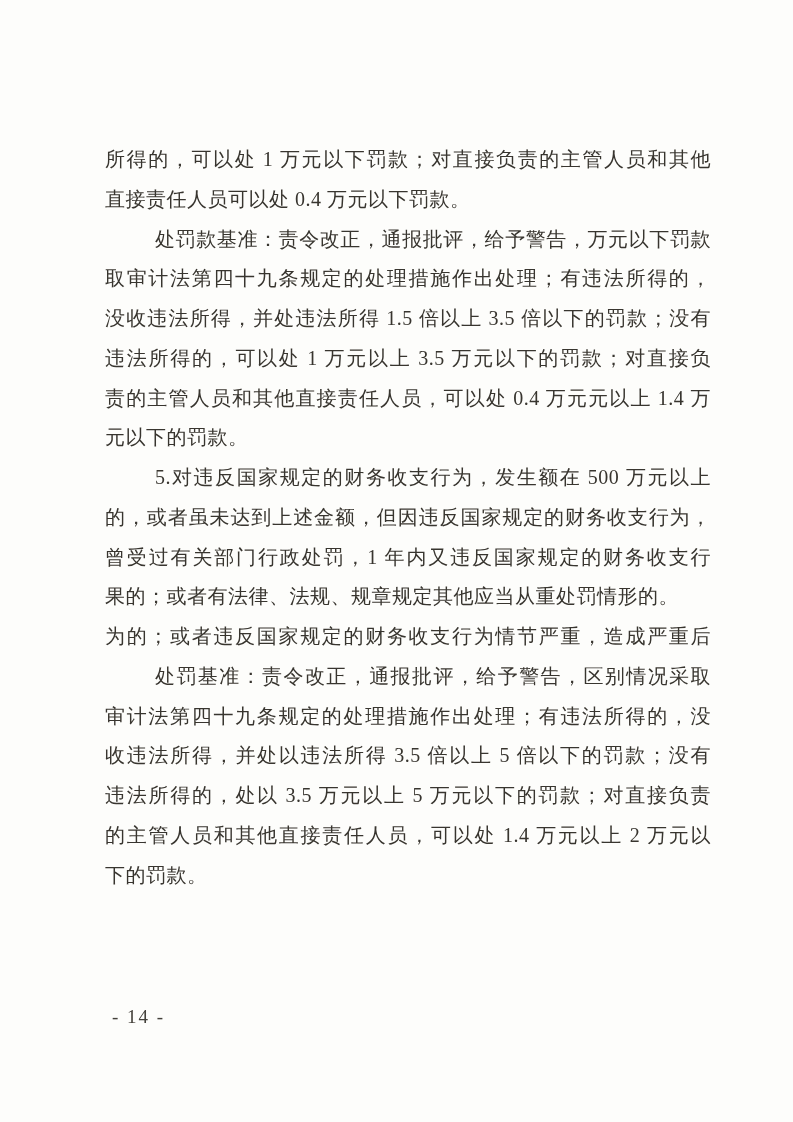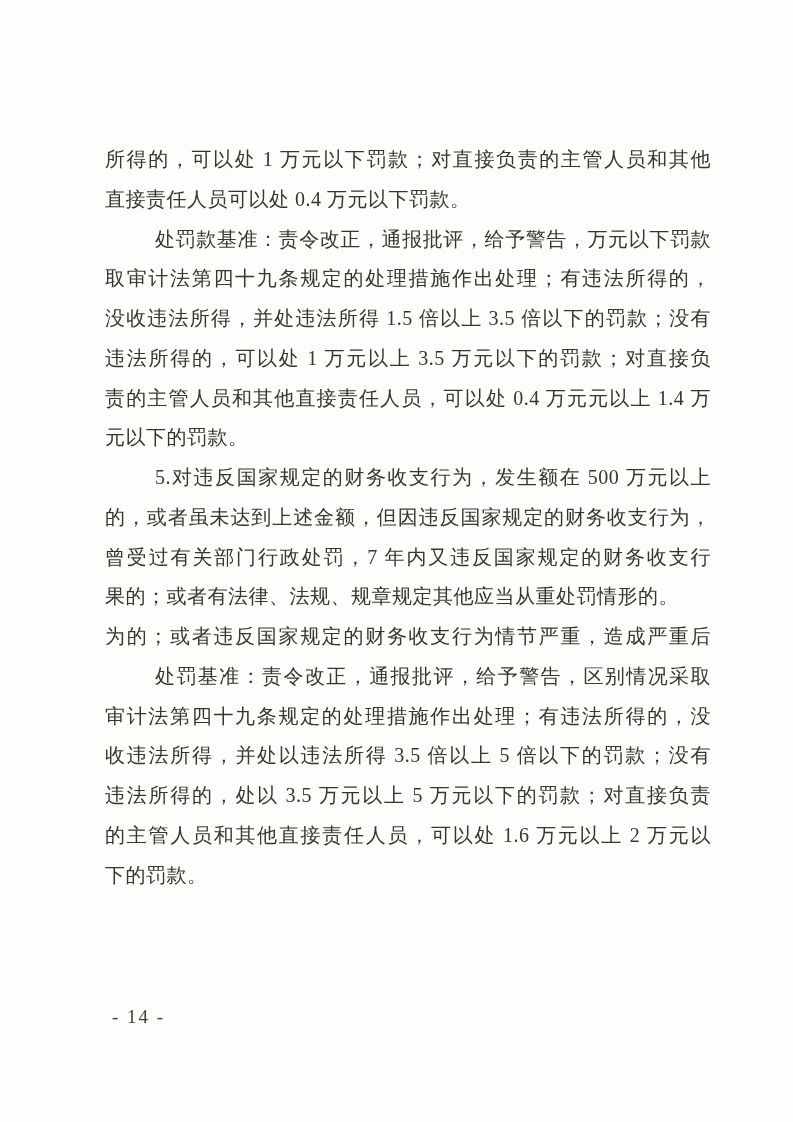--- a/index.html
+++ b/index.html
@@ -72,30 +72,30 @@
       <p class="line">取审计法第四十九条规定的处理措施作出处理；有违法所得的，</p>
       <p class="line">没收违法所得，并处违法所得 1.5 倍以上 3.5 倍以下的罚款；没有</p>
       <p class="line">违法所得的，可以处 1 万元以上 3.5 万元以下的罚款；对直接负</p>
       <p class="line">责的主管人员和其他直接责任人员，可以处 0.4 万元元以上 1.4 万</p>
       <p class="line end">元以下的罚款。</p>
     </div>
 
     <div class="para">
       <p class="line indent">5.对违反国家规定的财务收支行为，发生额在 500 万元以上</p>
       <p class="line">的，或者虽未达到上述金额，但因违反国家规定的财务收支行为，</p>
-      <p class="line">曾受过有关部门行政处罚，7 年内又违反国家规定的财务收支行</p>
+      <p class="line">曾受过有关部门行政处罚，1 年内又违反国家规定的财务收支行</p>
       <p class="line end">果的；或者有法律、法规、规章规定其他应当从重处罚情形的。</p>
       <p class="line">为的；或者违反国家规定的财务收支行为情节严重，造成严重后</p>
     </div>
 
     <div class="para">
       <p class="line indent">处罚基准：责令改正，通报批评，给予警告，区别情况采取</p>
       <p class="line">审计法第四十九条规定的处理措施作出处理；有违法所得的，没</p>
       <p class="line">收违法所得，并处以违法所得 3.5 倍以上 5 倍以下的罚款；没有</p>
       <p class="line">违法所得的，处以 3.5 万元以上 5 万元以下的罚款；对直接负责</p>
-      <p class="line">的主管人员和其他直接责任人员，可以处 1.6 万元以上 2 万元以</p>
+      <p class="line">的主管人员和其他直接责任人员，可以处 1.4 万元以上 2 万元以</p>
       <p class="line end">下的罚款。</p>
     </div>
 
   </div>
 
   <div class="pagenum">- 14 -</div>
 </div>
 
 </body></html>

